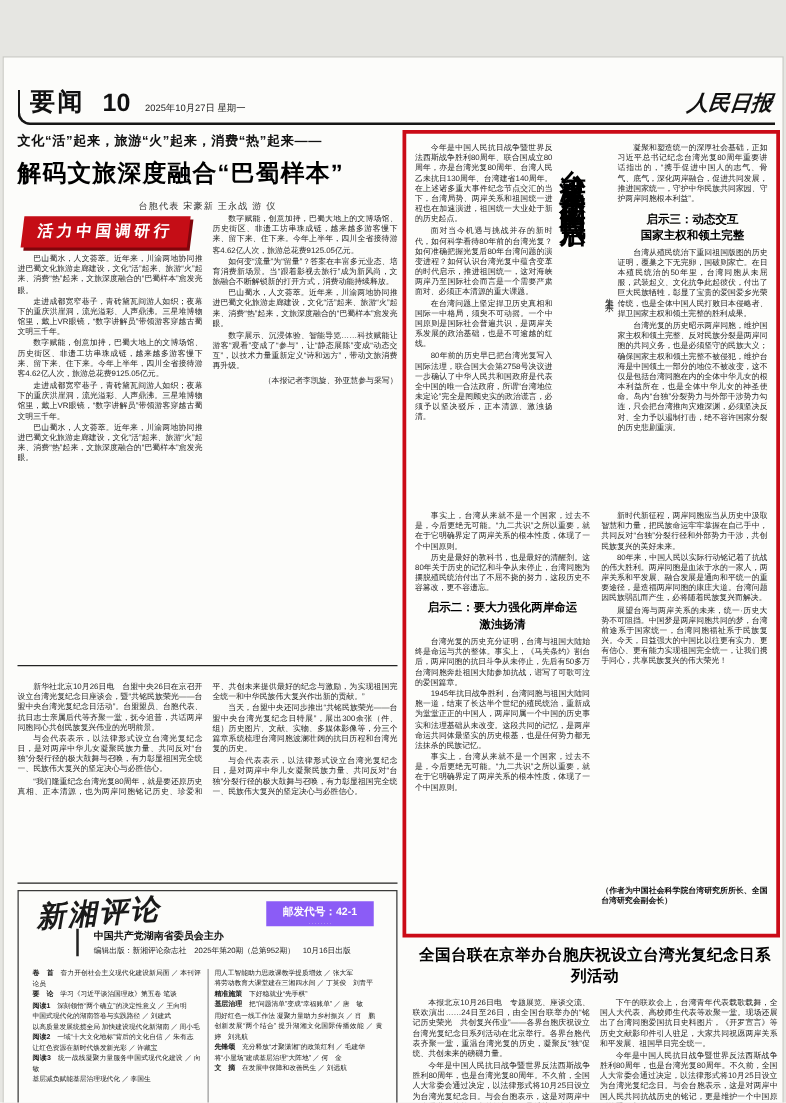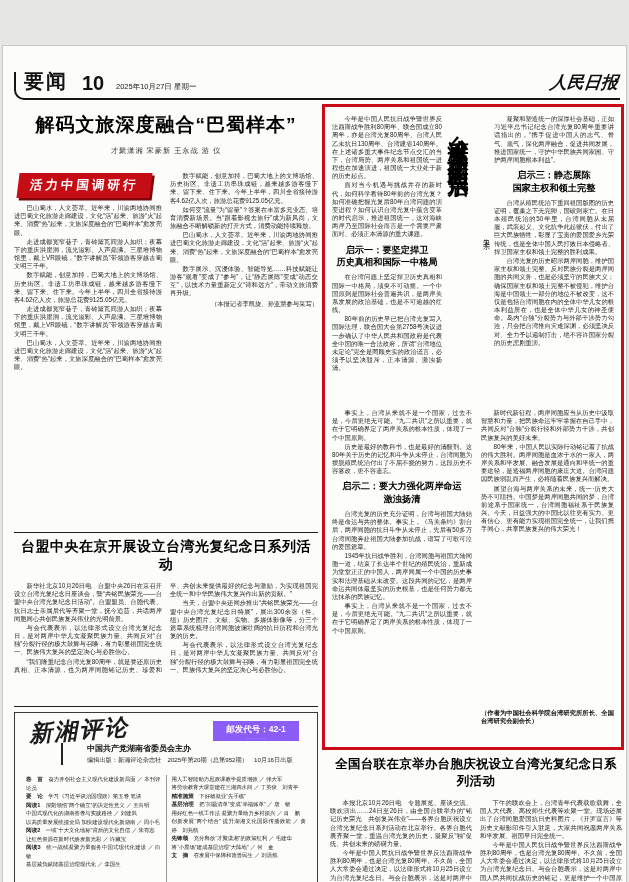--- a/index.html
+++ b/index.html
@@ -12,21 +12,21 @@
   .hdr-num{position:absolute;left:66px;bottom:3px;font-size:20px;color:#111;font-weight:bold;}
   .hdr-date{position:absolute;left:100px;bottom:6px;font-size:7.5px;color:#222;}
   .masthead{position:absolute;right:2px;bottom:4px;font-family:"DejaVu Serif","Liberation Serif",serif;font-style:italic;font-weight:bold;font-size:17px;color:#111;transform:skewX(-6deg);}
   
   .t{font-size:6.3px;line-height:1.3;text-align:justify;color:#1e1e1e;text-indent:2em;margin:0 0 1px 0;}
   .col{overflow:hidden;}
   .ins{font-weight:bold;font-size:9.2px;color:#000;text-align:center;line-height:1.4;margin:5px 0 4px 0;}
   
   .art1{position:absolute;left:14px;top:62px;width:304px;height:424px;}
   .a1-kicker{font-size:10.5px;font-weight:bold;color:#111;letter-spacing:.5px;}
-  .a1-head{font-size:19px;font-weight:bold;color:#000;letter-spacing:1px;margin-top:6px;text-align:center;}
+  .a1-head{font-size:19px;font-weight:bold;color:#000;letter-spacing:1px;margin-top:6px;}
   .a1-byline{font-size:7.2px;color:#333;text-align:center;margin-top:8px;letter-spacing:1px;}
   .a1-body{position:absolute;left:0;top:66px;width:304px;height:352px;display:flex;gap:8px;}
   .a1-col{width:148px;height:352px;}
   .badge{display:inline-block;background:#c50d16;color:#fff;font-weight:bold;font-size:12.5px;letter-spacing:3px;padding:4px 12px;transform:skewX(-7deg);box-shadow:2.5px 2.5px 0 #80060c;margin:1px 0 6px 4px;white-space:nowrap;}
   .credit{font-size:6.3px;color:#1e1e1e;text-align:right;margin-top:2px;}
   
   .rule1{position:absolute;left:14px;top:488px;width:304px;height:0;border-top:1.6px solid #222;}
   .rule2{position:absolute;left:14px;top:662px;width:304px;height:0;border-top:1.4px solid #222;}
   
   .twbox{position:absolute;left:322px;top:60px;width:302px;height:646px;border:3.5px solid #cb0b17;box-sizing:border-box;background:#fdfdfb;}
@@ -44,21 +44,21 @@
   .endnote{font-size:6.3px;font-weight:bold;color:#111;text-align:justify;line-height:1.3;margin-top:2px;}
   
   .art3{position:absolute;left:14px;top:494px;width:304px;height:164px;}
   .a3-head{font-size:14px;font-weight:bold;text-align:center;color:#000;letter-spacing:.5px;}
   .a3-body{margin-top:8px;height:132px;column-count:2;column-gap:8px;overflow:hidden;}
   
   .ad{position:absolute;left:14px;top:668px;width:304px;height:208px;border:1.3px solid #3a3a3a;box-sizing:border-box;background:#fcfcfa;}
   .ad-logo{position:absolute;left:14px;top:2px;font-family:"DejaVu Serif","Liberation Serif",serif;font-style:italic;font-weight:bold;font-size:23px;color:#1a1a1a;transform:rotate(-4deg);letter-spacing:2px;}
   .ad-postal{position:absolute;right:18px;top:8px;width:86px;height:20px;background:#8b5cf6;color:#fff;font-weight:bold;font-size:8.5px;text-align:center;line-height:16px;}
   .ad-postal small{display:block;font-size:4px;line-height:3px;color:#e8e8e4;font-weight:normal;}
-  .ad-pubblock{position:absolute;left:46px;top:30px;border-left:2px solid #222;padding-left:24px;}
+  .ad-pubblock{position:absolute;left:46px;top:30px;border-left:2px solid #222;padding-left:12px;}
   .ad-org{font-size:8px;font-weight:bold;color:#111;}
   .ad-iss{font-size:6.2px;color:#222;margin-top:2px;}
   .ad-toc{position:absolute;left:6px;right:6px;top:62px;bottom:4px;display:flex;overflow:hidden;}
   .toc-col{flex:1;padding:0 5px;overflow:hidden;}
   .toc-col + .toc-col{border-left:1px solid #999;}
   .toc-item{font-size:5.4px;line-height:1.55;color:#222;text-align:justify;}
   .toc-item b{font-size:5.6px;}
   
   .art5{position:absolute;left:330px;top:712px;width:292px;height:164px;}
   .a5-head{font-size:12.5px;font-weight:bold;text-align:center;color:#000;letter-spacing:.3px;}
@@ -71,22 +71,23 @@
   <div class="sheet"></div>
 
   <div class="hdr">
     <span class="hdr-sec">要闻</span>
     <span class="hdr-num">10</span>
     <span class="hdr-date">2025年10月27日  星期一</span>
     <span class="masthead">人民日报</span>
   </div>
 
   <div class="art1">
+    <div class="a1-kicker">文化“活”起来，旅游“火”起来，消费“热”起来——</div>
     <div class="a1-head">解码文旅深度融合“巴蜀样本”</div>
-    <div class="a1-byline">才聚潇湘  宋豪新  王永战  游  仪</div>
+    <div class="a1-byline">台胞代表  宋豪新  王永战  游  仪</div>
     <div class="a1-body">
       <div class="a1-col col">
         <span class="badge">活力中国调研行</span>
         <p class="t">巴山蜀水，人文荟萃。近年来，川渝两地协同推进巴蜀文化旅游走廊建设，文化“活”起来、旅游“火”起来、消费“热”起来，文旅深度融合的“巴蜀样本”愈发亮眼。</p>
         <p class="t">走进成都宽窄巷子，青砖黛瓦间游人如织；夜幕下的重庆洪崖洞，流光溢彩、人声鼎沸。三星堆博物馆里，戴上VR眼镜，“数字讲解员”带领游客穿越古蜀文明三千年。</p>
         <p class="t">数字赋能，创意加持，巴蜀大地上的文博场馆、历史街区、非遗工坊串珠成链，越来越多游客慢下来、留下来、住下来。今年上半年，四川全省接待游客4.62亿人次，旅游总花费9125.05亿元。</p>
         <p class="t">走进成都宽窄巷子，青砖黛瓦间游人如织；夜幕下的重庆洪崖洞，流光溢彩、人声鼎沸。三星堆博物馆里，戴上VR眼镜，“数字讲解员”带领游客穿越古蜀文明三千年。</p>
         <p class="t">巴山蜀水，人文荟萃。近年来，川渝两地协同推进巴蜀文化旅游走廊建设，文化“活”起来、旅游“火”起来、消费“热”起来，文旅深度融合的“巴蜀样本”愈发亮眼。</p>
       </div>
       <div class="a1-col col">
@@ -100,34 +101,31 @@
   </div>
 
   <div class="rule1"></div>
 
   <div class="twbox">
     <div class="tw-in">
       <div class="tw-row1">
         <div class="tw-colA col">
           <p class="t">今年是中国人民抗日战争暨世界反法西斯战争胜利80周年、联合国成立80周年，亦是台湾光复80周年、台湾人民乙未抗日130周年、台湾建省140周年。在上述诸多重大事件纪念节点交汇的当下，台湾局势、两岸关系和祖国统一进程也在加速演进，祖国统一大业处于新的历史起点。</p>
           <p class="t">面对当今机遇与挑战并存的新时代，如何科学看待80年前的台湾光复？如何准确把握光复后80年台湾问题的演变进程？如何认识台湾光复中蕴含变革的时代启示，推进祖国统一，这对海峡两岸乃至国际社会而言是一个需要严肃面对、必须正本清源的重大课题。</p>
-          <div class="ins">
-            <span>启示一：要坚定捍卫</span><br><span>历史真相和国际一中格局</span>
-          </div>
           <p class="t">在台湾问题上坚定捍卫历史真相和国际一中格局，须臾不可动摇。一个中国原则是国际社会普遍共识，是两岸关系发展的政治基础，也是不可逾越的红线。</p>
           <p class="t">80年前的历史早已把台湾光复写入国际法理，联合国大会第2758号决议进一步确认了中华人民共和国政府是代表全中国的唯一合法政府，所谓“台湾地位未定论”完全是罔顾史实的政治谎言，必须予以坚决驳斥，正本清源、激浊扬清。</p>
         </div>
         <div class="tw-strip">
           <div class="vt">台湾光复八十周年的当代启示</div>
           <div class="vauthor">朱卫东</div>
         </div>
         <div class="tw-colB col">
           <p class="t">凝聚和塑造统一的深厚社会基础，正如习近平总书记纪念台湾光复80周年重要讲话指出的，“携手促进中国人的志气、骨气、底气，深化两岸融合，促进共同发展，推进国家统一，守护中华民族共同家园、守护两岸同胞根本利益”。</p>
           <div class="ins">
-            <span>启示三：静态展陈</span><br><span>国家主权和领土完整</span>
+            <span>启示三：动态交互</span><br><span>国家主权和领土完整</span>
           </div>
           <p class="t">台湾从殖民统治下重回祖国版图的历史证明，覆巢之下无完卵，国破则家亡。在日本殖民统治的50年里，台湾同胞从未屈服，武装起义、文化抗争此起彼伏，付出了巨大民族牺牲，彰显了宝贵的爱国爱乡光荣传统，也是全体中国人民打败日本侵略者、捍卫国家主权和领土完整的胜利成果。</p>
           <p class="t">台湾光复的历史昭示两岸同胞，维护国家主权和领土完整、反对民族分裂是两岸同胞的共同义务，也是必须坚守的民族大义；确保国家主权和领土完整不被侵犯，维护台海是中国领土一部分的地位不被改变，这不仅是包括台湾同胞在内的全体中华儿女的根本利益所在，也是全体中华儿女的神圣使命。岛内“台独”分裂势力与外部干涉势力勾连，只会把台湾推向灾难深渊，必须坚决反对、全力予以遏制打击，绝不容许国家分裂的历史悲剧重演。</p>
         </div>
       </div>
       <div class="tw-row2">
         <div class="tw-colC col">
           <p class="t">事实上，台湾从来就不是一个国家，过去不是，今后更绝无可能。“九二共识”之所以重要，就在于它明确界定了两岸关系的根本性质，体现了一个中国原则。</p>
           <p class="t">历史是最好的教科书，也是最好的清醒剂。这80年关于历史的记忆和斗争从未停止，台湾同胞为摆脱殖民统治付出了不屈不挠的努力，这段历史不容篡改，更不容遗忘。</p>
           <div class="ins">
@@ -143,21 +141,20 @@
             <p class="t">80年来，中国人民以实际行动铭记着了抗战的伟大胜利。两岸同胞是血浓于水的一家人，两岸关系和平发展、融合发展是通向和平统一的重要途径，是造福两岸同胞的康庄大道。台湾问题因民族弱乱而产生，必将随着民族复兴而解决。</p>
             <p class="t">展望台海与两岸关系的未来，统一·历史大势不可阻挡。中国梦是两岸同胞共同的梦，台湾前途系于国家统一，台湾同胞福祉系于民族复兴。今天，日益强大的中国比以往更有实力、更有信心、更有能力实现祖国完全统一，让我们携手同心，共享民族复兴的伟大荣光！</p>
           </div>
           <div class="endnote">（作者为中国社会科学院台湾研究所所长、全国台湾研究会副会长）</div>
         </div>
       </div>
     </div>
   </div>
 
   <div class="art3">
-    <div class="a3-head">台盟中央在京开展设立台湾光复纪念日系列活动</div>
     <div class="a3-body">
       <p class="t">新华社北京10月26日电　台盟中央26日在京召开设立台湾光复纪念日座谈会，暨“共铭民族荣光——台盟中央台湾光复纪念日活动”。台盟盟员、台胞代表、抗日志士亲属后代等齐聚一堂，抚今追昔，共话两岸同胞同心共创民族复兴伟业的光明前景。</p>
       <p class="t">与会代表表示，以法律形式设立台湾光复纪念日，是对两岸中华儿女凝聚民族力量、共同反对“台独”分裂行径的极大鼓舞与召唤，有力彰显祖国完全统一、民族伟大复兴的坚定决心与必胜信心。</p>
       <p class="t">“我们隆重纪念台湾光复80周年，就是要还原历史真相、正本清源，也为两岸同胞铭记历史、珍爱和平、共创未来提供最好的纪念与激励，为实现祖国完全统一和中华民族伟大复兴作出新的贡献。”</p>
       <p class="t">当天，台盟中央还同步推出“共铭民族荣光——台盟中央台湾光复纪念日特展”，展出300余张（件、组）历史图片、文献、实物、多媒体影像等，分三个篇章系统梳理台湾同胞波澜壮阔的抗日历程和台湾光复的历史。</p>
       <p class="t">与会代表表示，以法律形式设立台湾光复纪念日，是对两岸中华儿女凝聚民族力量、共同反对“台独”分裂行径的极大鼓舞与召唤，有力彰显祖国完全统一、民族伟大复兴的坚定决心与必胜信心。</p>
     </div>
   </div>
 
   <div class="rule2"></div>

